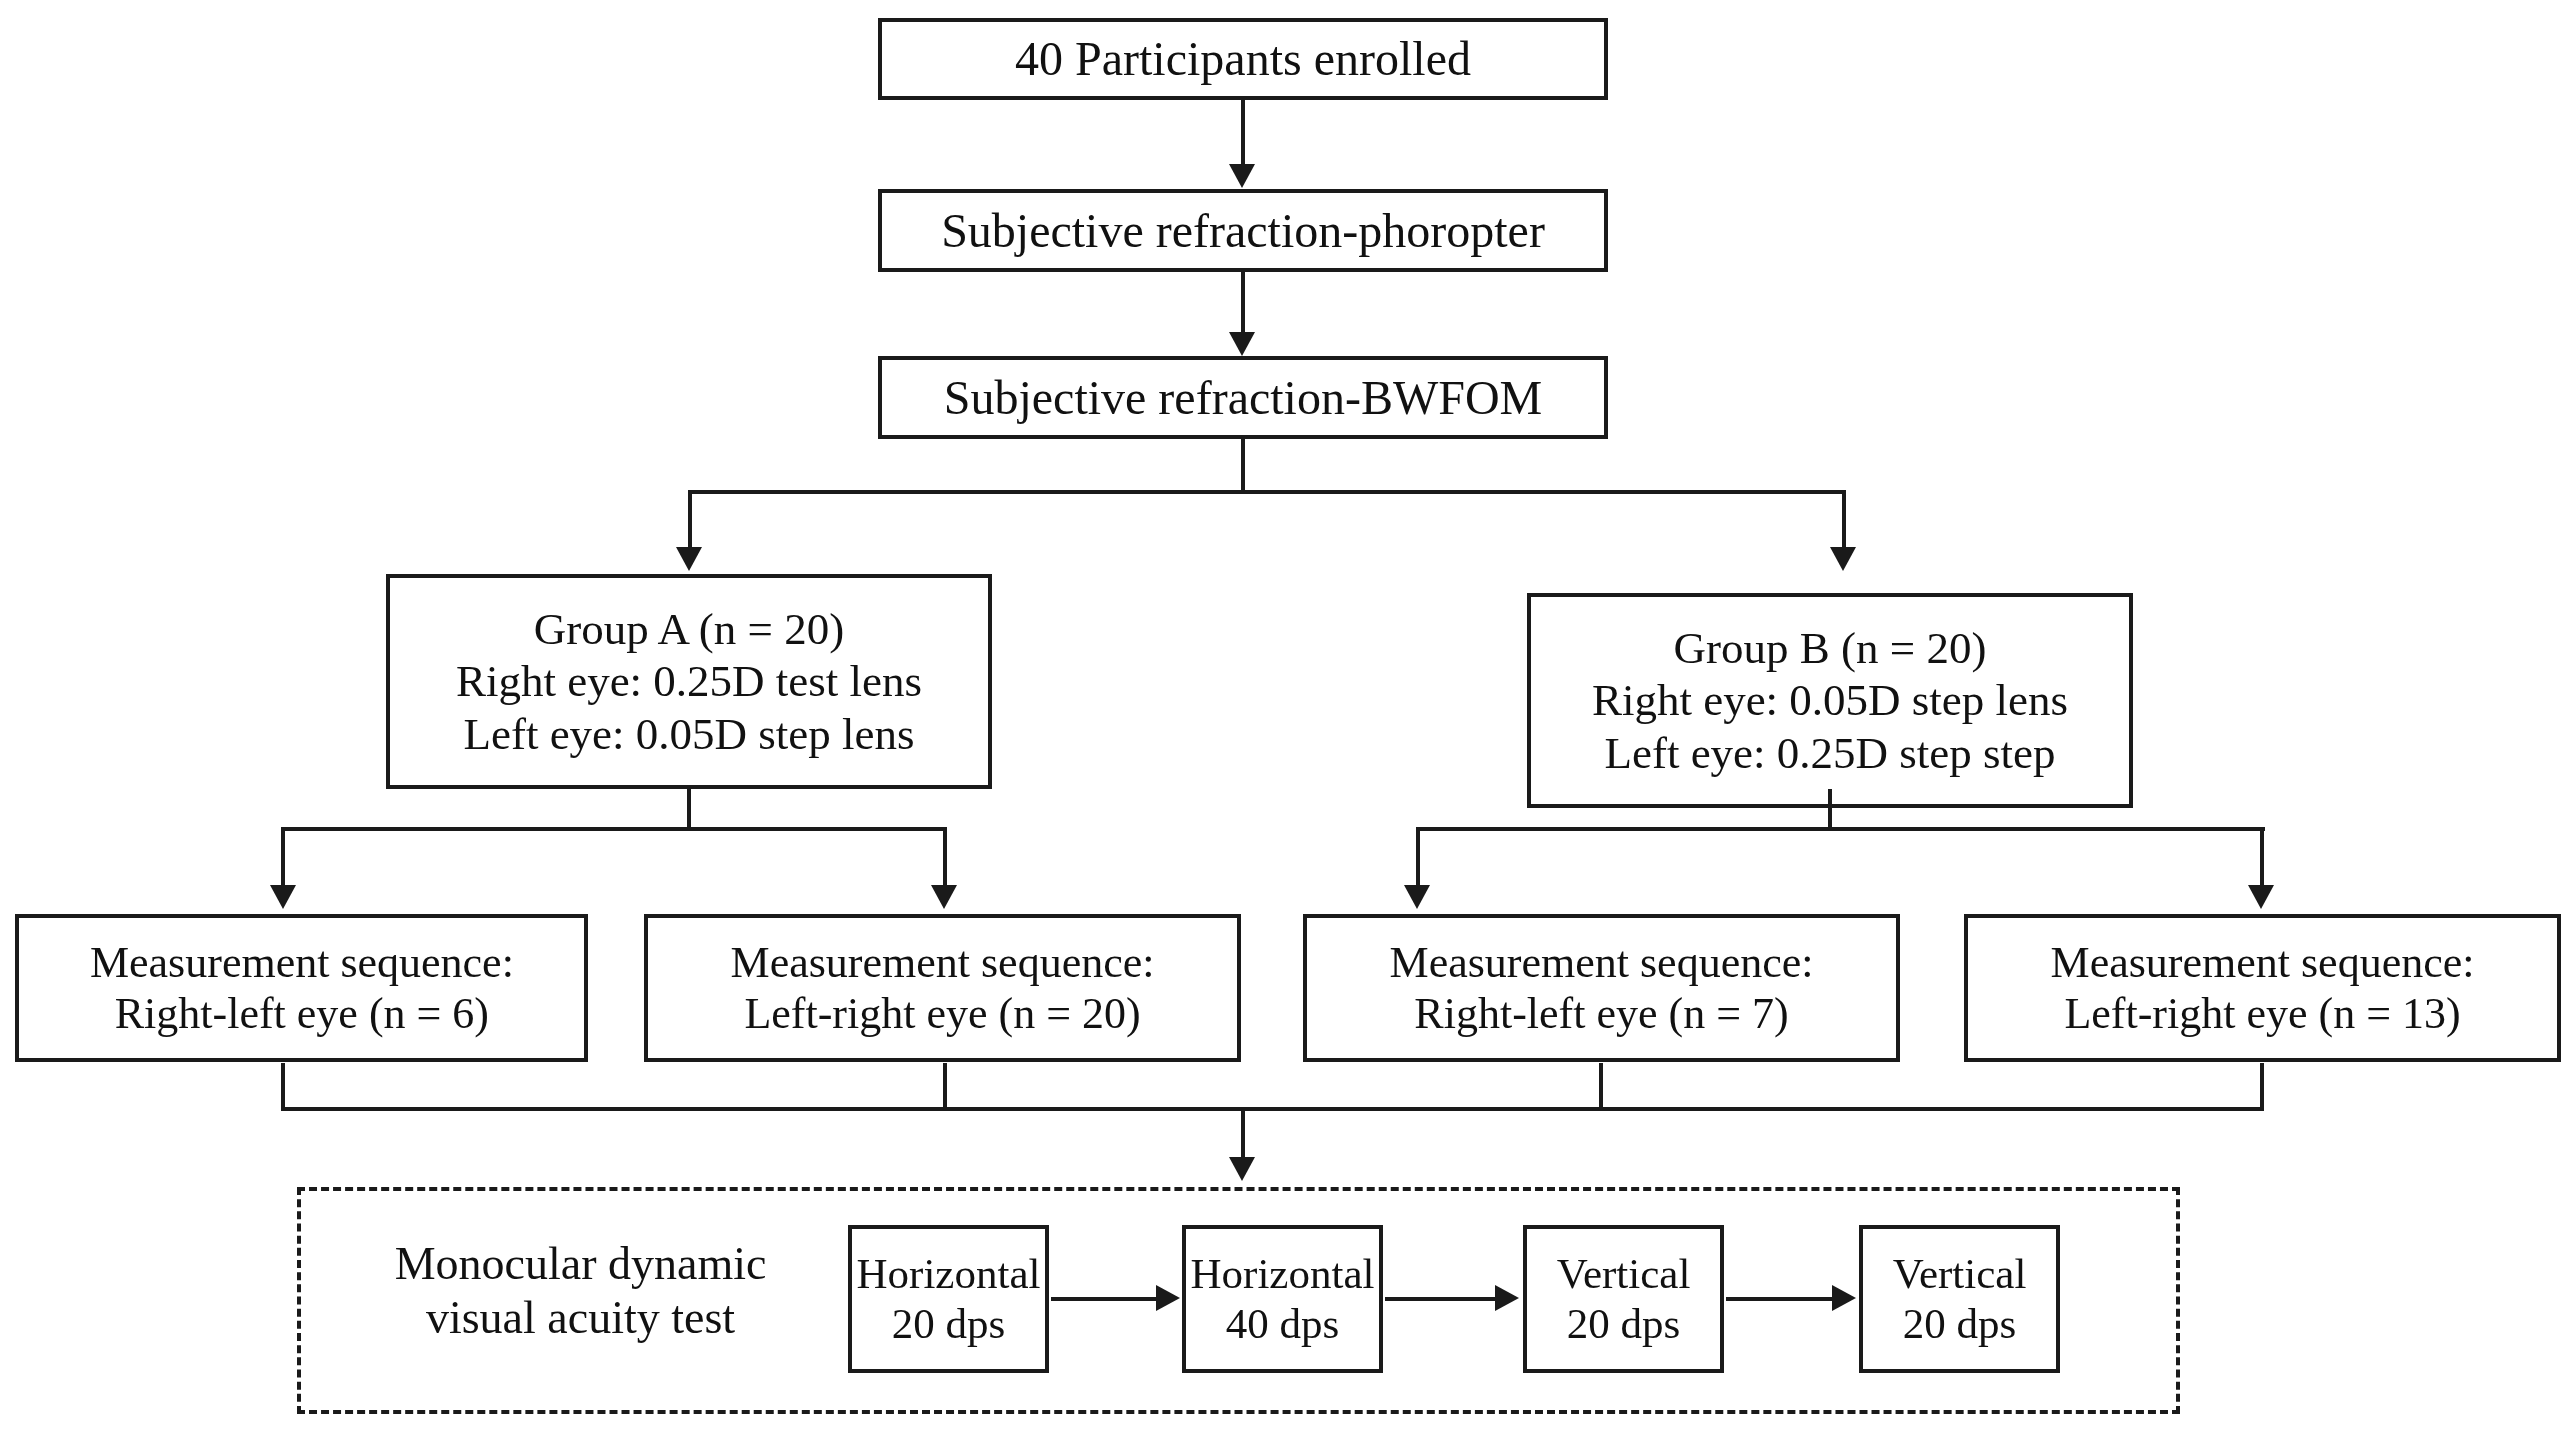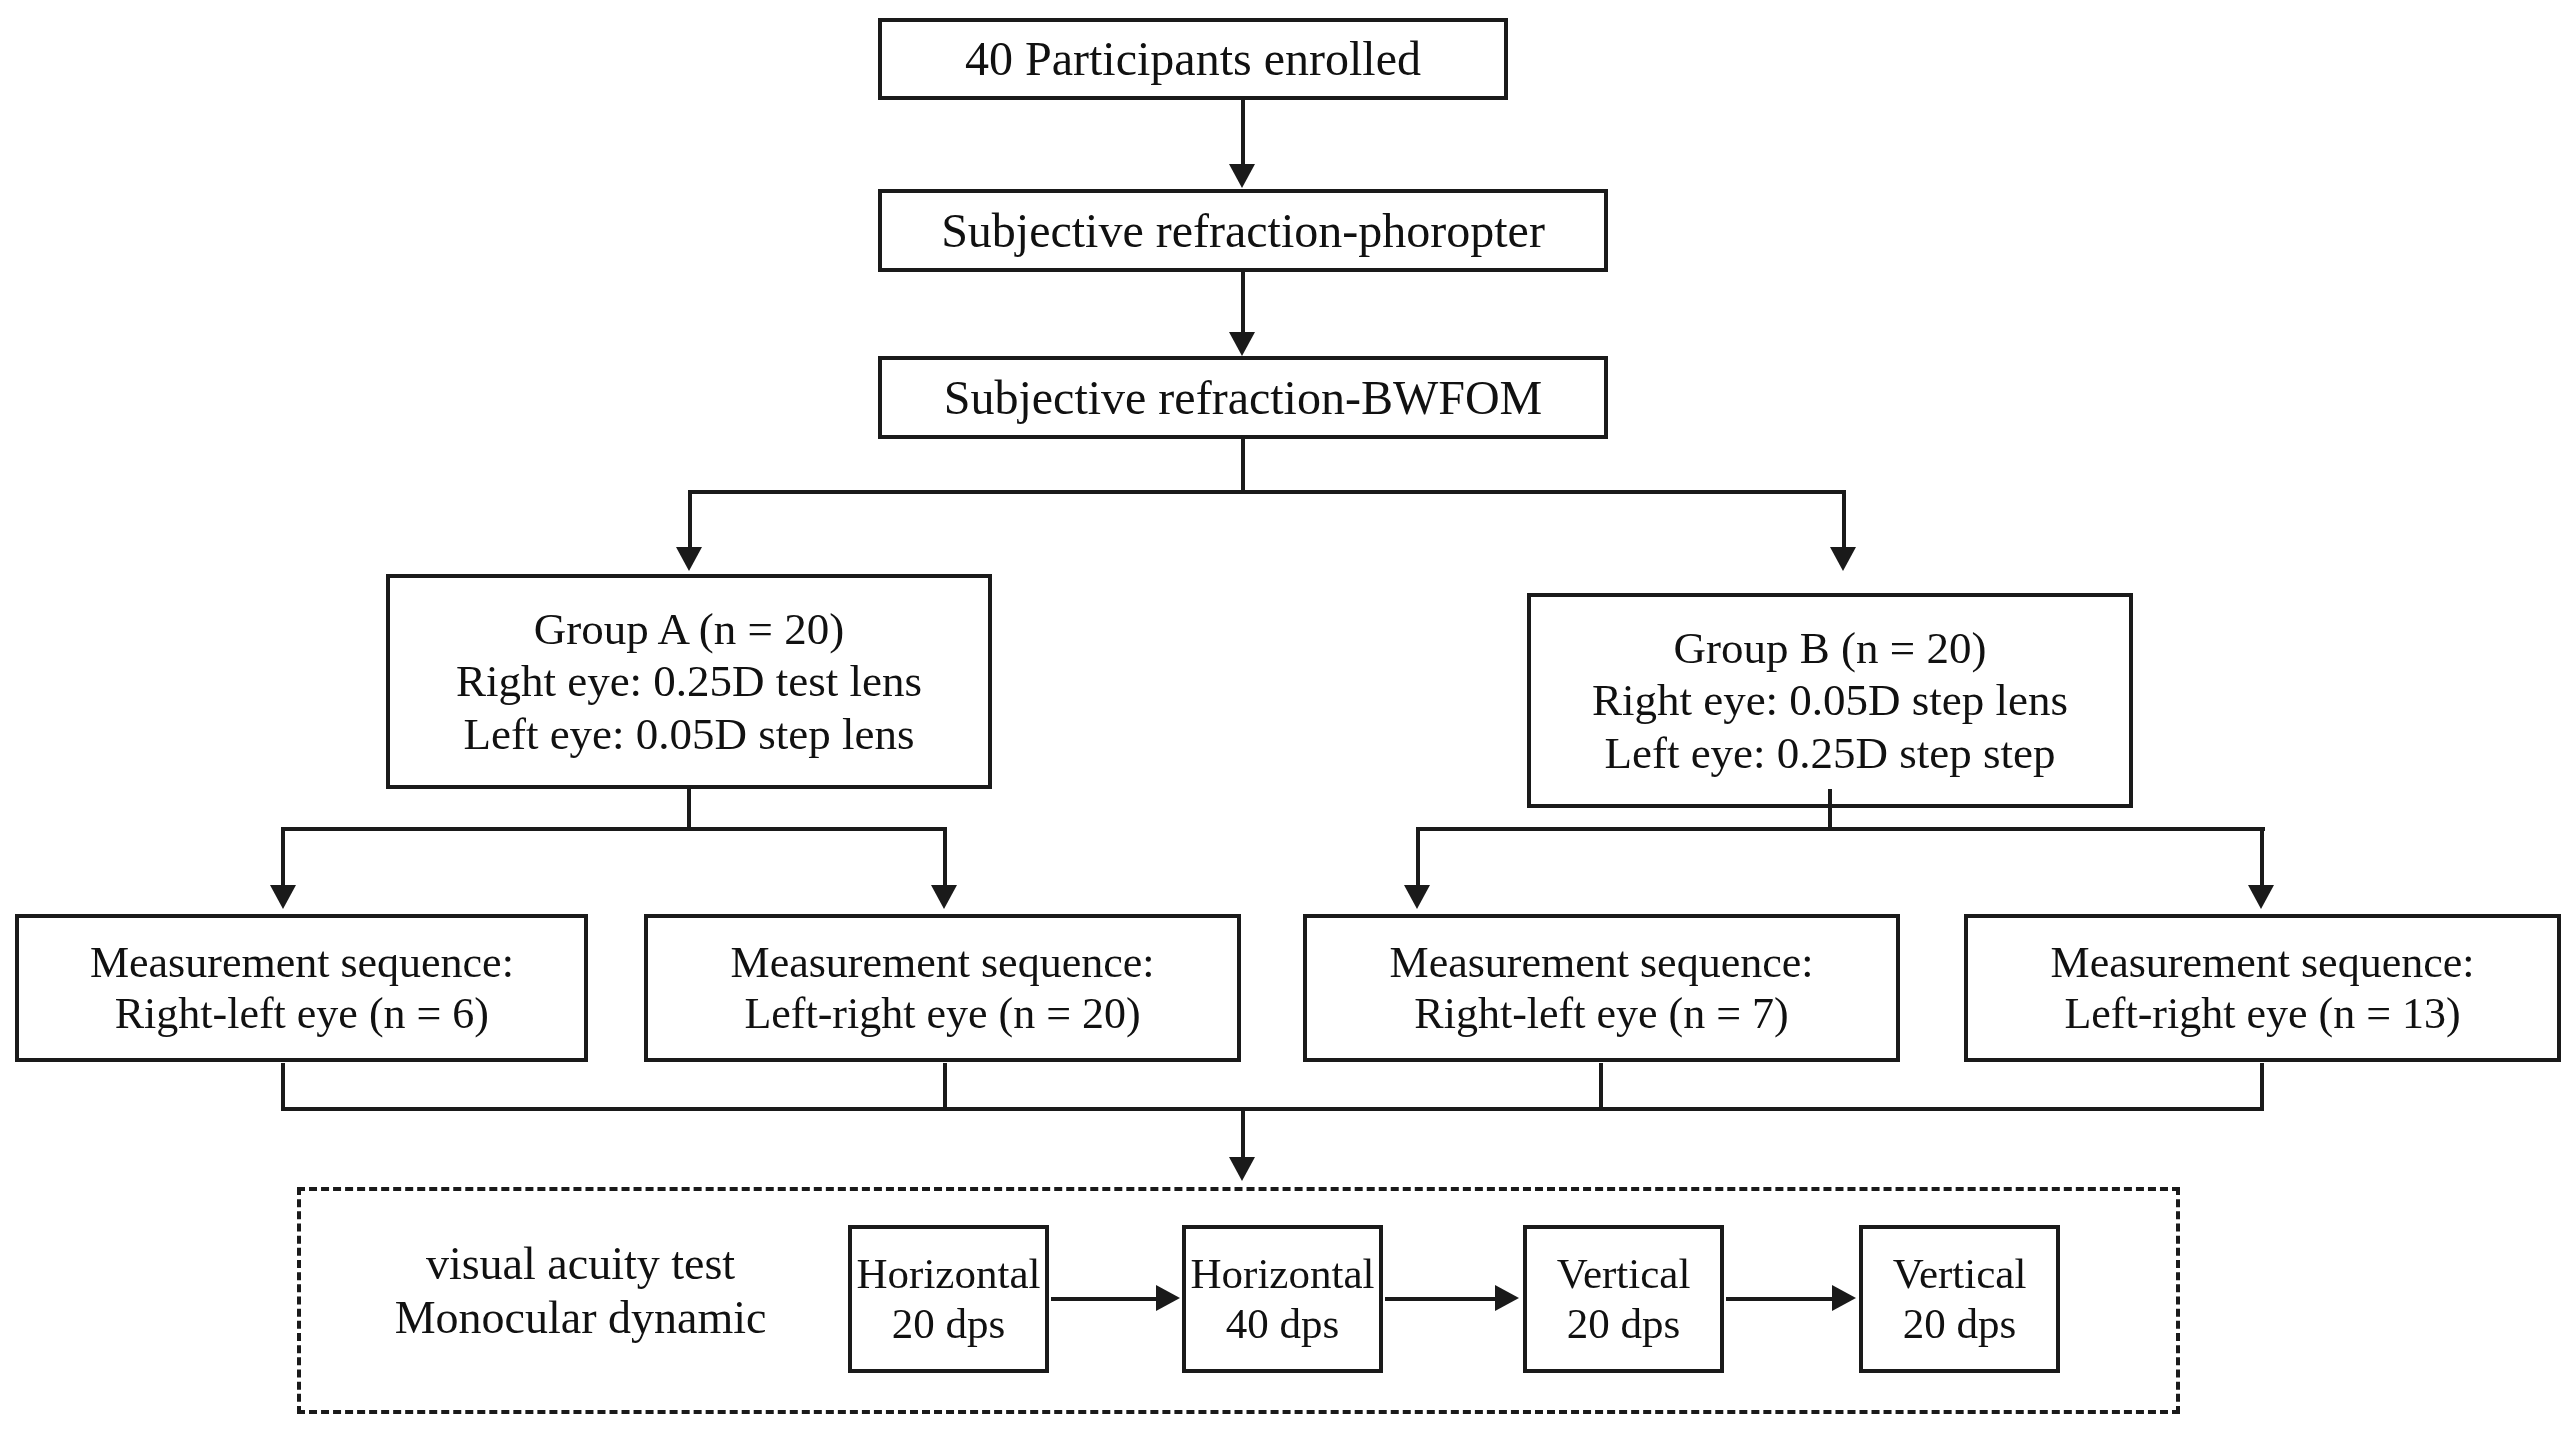--- a/index.html
+++ b/index.html
@@ -28,21 +28,21 @@
     text-align: center;
     line-height: 1.16;
     color: #111111;
   }
   .node .ln {
     display: block;
     white-space: nowrap;
   }
 
   
-  #box-enrolled   { left: 878px; top: 18px;  width: 630px; height: 82px;  font-size: 48px; }
+  #box-enrolled   { left: 878px; top: 18px;  width: 730px; height: 82px;  font-size: 48px; }
   #box-phoropter  { left: 878px; top: 189px; width: 730px; height: 83px;  font-size: 48px; }
   #box-bwfom      { left: 878px; top: 356px; width: 730px; height: 83px;  font-size: 48px; align-items: center; }
 
   
   #box-group-a { left: 386px;  top: 574px; width: 606px; height: 215px; font-size: 45px; }
   #box-group-b { left: 1527px; top: 574px; width: 606px; height: 215px; font-size: 45px; margin-top: 19px; }
 
   
   #box-seq-1 { left: 15.4px;   top: 914px; width: 573px; height: 148px; font-size: 44px; }
   #box-seq-2 { left: 644px;  top: 914px; width: 597px; height: 148px; font-size: 44px; }
@@ -180,22 +180,22 @@
   <div class="vline" style="left:943px; top:1063px; height:48px;"></div>
   <div class="vline" style="left:1599px; top:1063px; height:48px;"></div>
   <div class="vline" style="left:2260px; top:1063px; height:48px;"></div>
   <div class="hline" style="left:281px; top:1107px; width:1983px;"></div>
   <div class="vline" style="left:1241px; top:1107px; height:53px;"></div>
   <div class="arrow-down" style="left:1229px; top:1157px;"></div>
 
   <div id="dashed-panel"></div>
 
   <div id="dva-label">
+    <span class="ln">Monocular dynamic</span>
     <span class="ln">visual acuity test</span>
-    <span class="ln">Monocular dynamic</span>
   </div>
 
   <div class="node" id="box-step-1">
     <span class="ln">Horizontal</span>
     <span class="ln">20 dps</span>
   </div>
 
   <div class="hline" style="left:1051px; top:1297px; width:107px;"></div>
   <div class="arrow-right" style="left:1156px; top:1285px;"></div>
 

